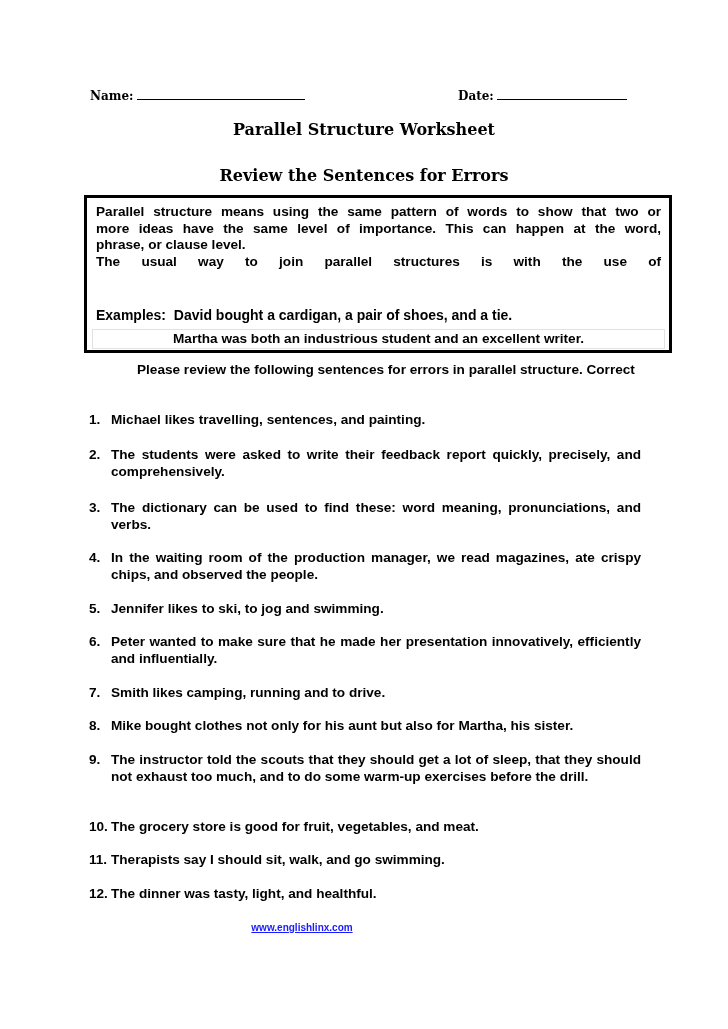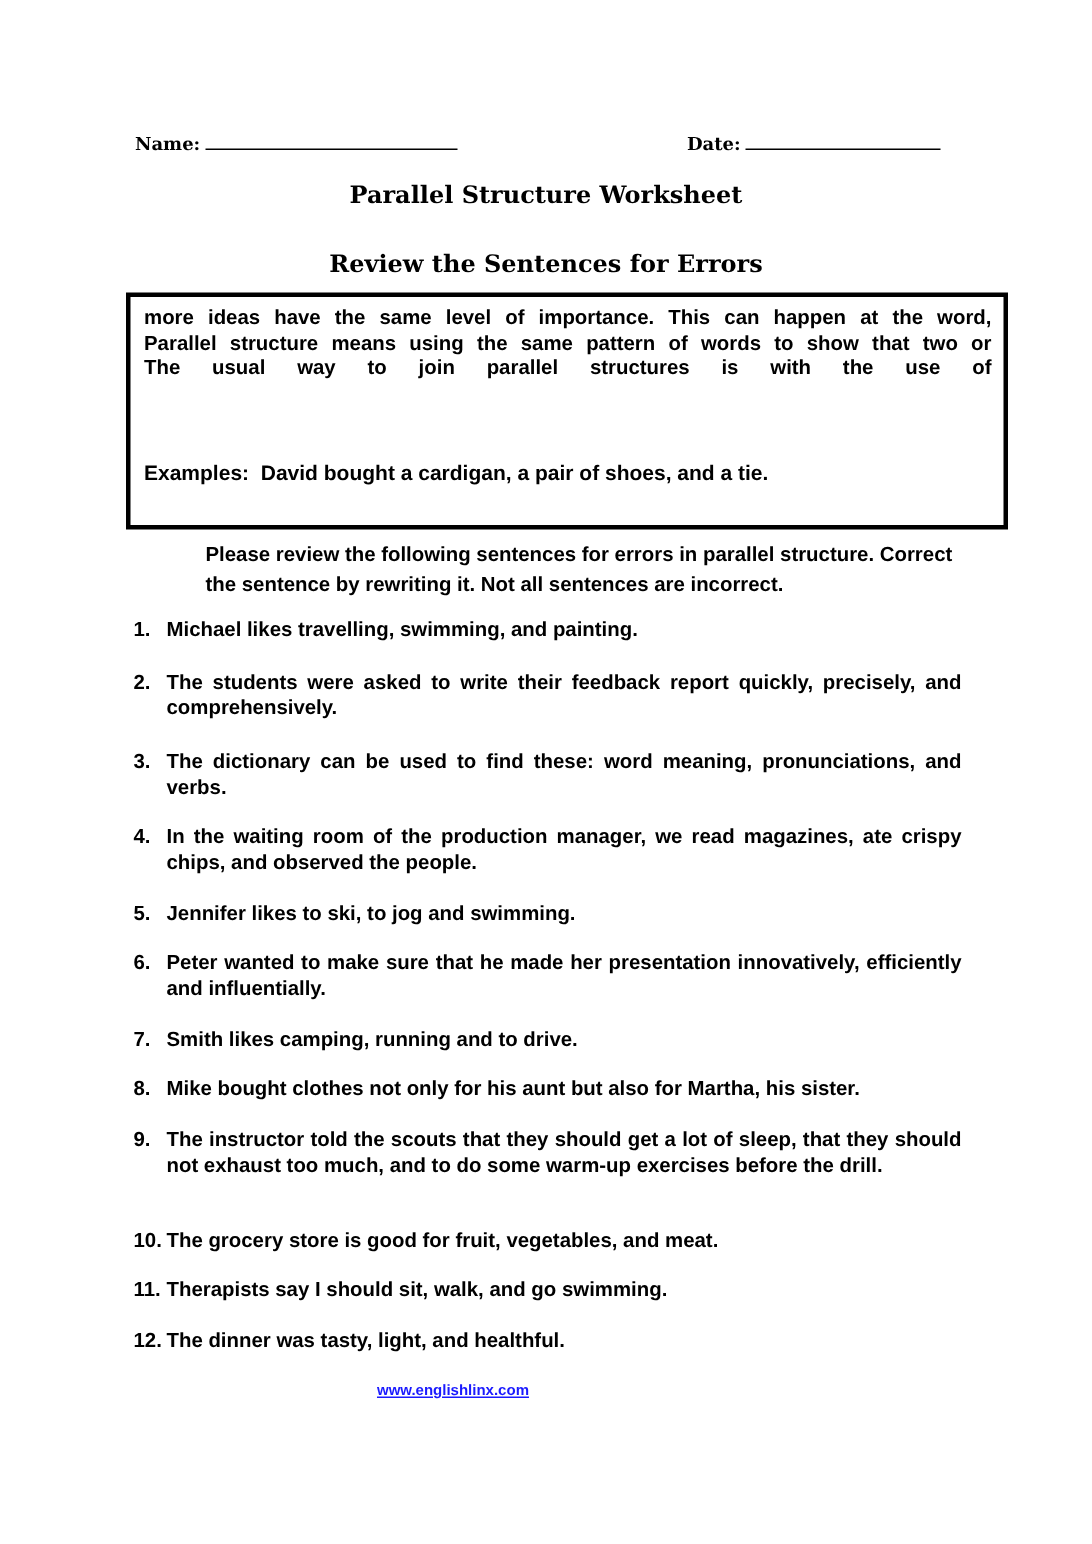--- a/index.html
+++ b/index.html
@@ -45,39 +45,40 @@
   <span class="date-field">
     <span>Date:</span><span class="blank date-blank"></span>
   </span>
 </div>
 
 <div class="title title-main serif">Parallel Structure Worksheet</div>
 <div class="title title-sub serif">Review the Sentences for Errors</div>
 
 <div class="info-box sans">
   <div class="info-text">
+    <p class="line-justify">Parallel structure means using the same pattern of words to show that two or</p>
     <p class="line-justify">more ideas have the same level of importance. This can happen at the word,</p>
-    <p class="line-justify">Parallel structure means using the same pattern of words to show that two or</p>
+    <p>phrase, or clause level.</p>
     <p class="line-justify">The usual way to join parallel structures is with the use of</p>
   </div>
   <div class="examples">
     <span>Examples:</span>&nbsp;
     <span>David bought a cardigan, a pair of shoes, and a tie.</span>
   </div>
+  <div class="example-box">Martha was both an industrious student and an excellent writer.</div>
 </div>
 
 <div class="instructions sans">
   <div>Please review the following sentences for errors in parallel structure. Correct</div>
-  <div>the sentence by rewriting it. Not all sentences are incorrect.</div>
 </div>
 
 <div class="questions sans">
   <div class="q" style="top:0px;">
     <span class="q-num">1.</span>
-    <span class="q-text">Michael likes travelling, swimming, and painting.</span>
+    <span class="q-text">Michael likes travelling, sentences, and painting.</span>
   </div>
   <div class="q" style="top:35px;">
     <span class="q-num">2.</span>
     <span class="q-text">The students were asked to write their feedback report quickly, precisely, and comprehensively.</span>
   </div>
   <div class="q" style="top:88px;">
     <span class="q-num">3.</span>
     <span class="q-text">The dictionary can be used to find these: word meaning, pronunciations, and verbs.</span>
   </div>
   <div class="q" style="top:138px;">

